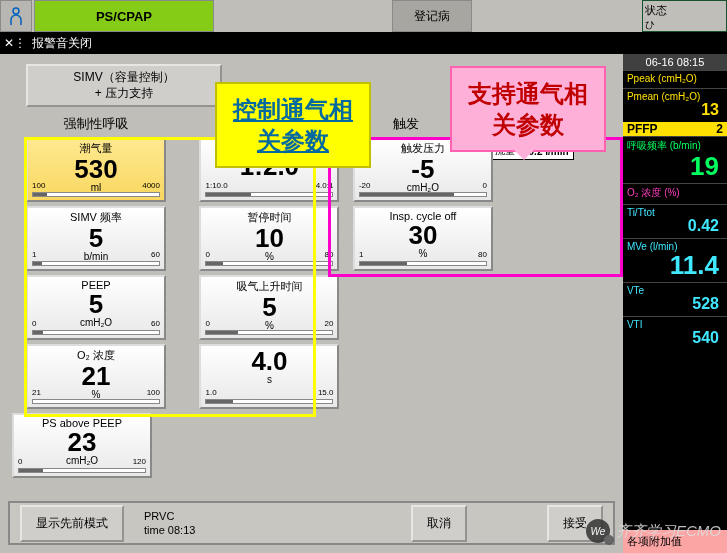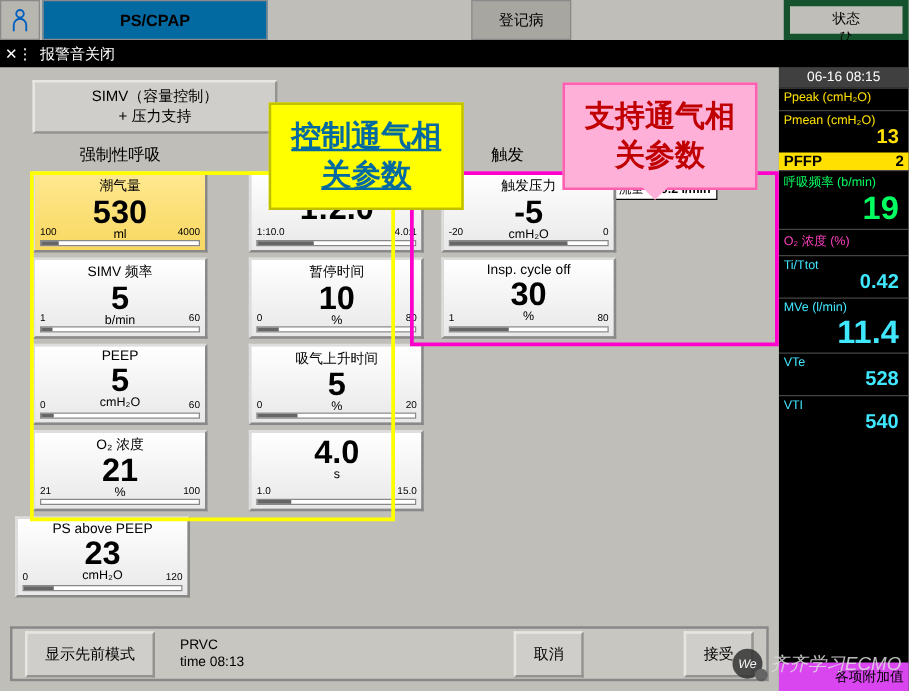--- a/index.html
+++ b/index.html
@@ -1,24 +1,24 @@
 <!DOCTYPE html>
 <html><head>
 <meta charset="utf-8">
 <style>
 * { box-sizing: border-box; margin: 0; padding: 0; font-family: "Microsoft YaHei", Arial, sans-serif; }
 body { background: #c0beb9; width: 727px; height: 553px; overflow: hidden; position: relative; }
 
 .topbar { display: flex; height: 32px; background: #c0beb9; }
 .icon-person { width: 32px; height: 32px; display: flex; align-items: center; justify-content: center; border: 1px solid #8a8a8a; background: #b8b6b1; }
 .icon-person svg { width: 16px; height: 20px; }
-.mode-btn { width: 180px; background: #0369a1; border: 1px solid #8a8a8a; display: flex; align-items: center; justify-content: center; font-size: 13px; font-weight: bold; margin-left: 2px; }
+.mode-btn { width: 180px; background: #84cc16; border: 1px solid #8a8a8a; display: flex; align-items: center; justify-content: center; font-size: 13px; font-weight: bold; margin-left: 2px; }
 .top-spacer { flex: 1; }
 .tab-reg { width: 80px; background: #a8a6a1; border: 1px solid #8a8a8a; display: flex; align-items: center; justify-content: center; font-size: 12px; }
-.status-box { width: 100px; background: #c0beb9; border: 5px solid #14532d; text-align: center; font-size: 11px; padding: 2px; }
+.status-box { width: 85px; background: #c0beb9; border: 1px solid #14532d; text-align: left; font-size: 11px; padding: 2px; }
 .status-box .sub { font-size: 10px; }
 
 .alarmbar { height: 22px; background: #000; color: #fff; display: flex; align-items: center; padding-left: 4px; font-size: 12px; }
 .alarm-icon { margin-right: 6px; }
 
 .main { display: flex; height: 499px; }
 .left-panel { width: 640px; background: #c0beb9; position: relative; padding: 6px; }
 .right-panel { width: 107px; background: #000; color: #fff; display: flex; flex-direction: column; font-size: 10px; }
 
 .simv-btn { width: 196px; padding: 4px 8px; background: #d0ceca; border: 2px outset #e8e6e1; font-size: 12px; text-align: center; margin: 4px 0 8px 20px; line-height: 1.3; }
@@ -68,21 +68,21 @@
 .r-time { background: #404040; text-align: center; padding: 2px; font-size: 11px; }
 .r-row { border-top: 1px solid #444; padding: 2px 4px 4px; }
 .r-label { font-size: 10px; }
 .r-val { font-size: 26px; font-weight: bold; font-family: Arial Black, Arial; line-height: 1; text-align: right; padding-right: 4px; }
 .r-val.med { font-size: 16px; }
 .yellow { color: #ffe000; }
 .magenta { color: #ff40c0; }
 .green { color: #00ff60; }
 .cyan { color: #40e8ff; }
 .r-stripe { background: #ffe000; color: #000; display: flex; justify-content: space-between; padding: 0 4px; font-weight: bold; font-size: 12px; }
-.r-foot { background: #d946ef; color: #000; font-size: 11px; text-align: right; padding: 4px; margin-top: auto; }
+.r-foot { background: #fca5a5; color: #000; font-size: 11px; text-align: left; padding: 4px; margin-top: auto; }
 
 .watermark { position: absolute; bottom: 10px; right: 6px; color: #ddd; font-size: 15px; font-style: italic; display: flex; align-items: center; z-index: 30; opacity: 0.85; }
 .watermark .wcircle { width: 24px; height: 24px; border-radius: 50%; background: #333; color: #fff; font-size: 10px; display: flex; align-items: center; justify-content: center; margin-right: 6px; position: relative; }
 .watermark .wcircle::after { content:""; position:absolute; right:-4px; bottom:-2px; width:10px; height:10px; border-radius:50%; background:#555; }
 </style>
 </head>
 <body>
 
 <div class="topbar">
   <div class="icon-person">

